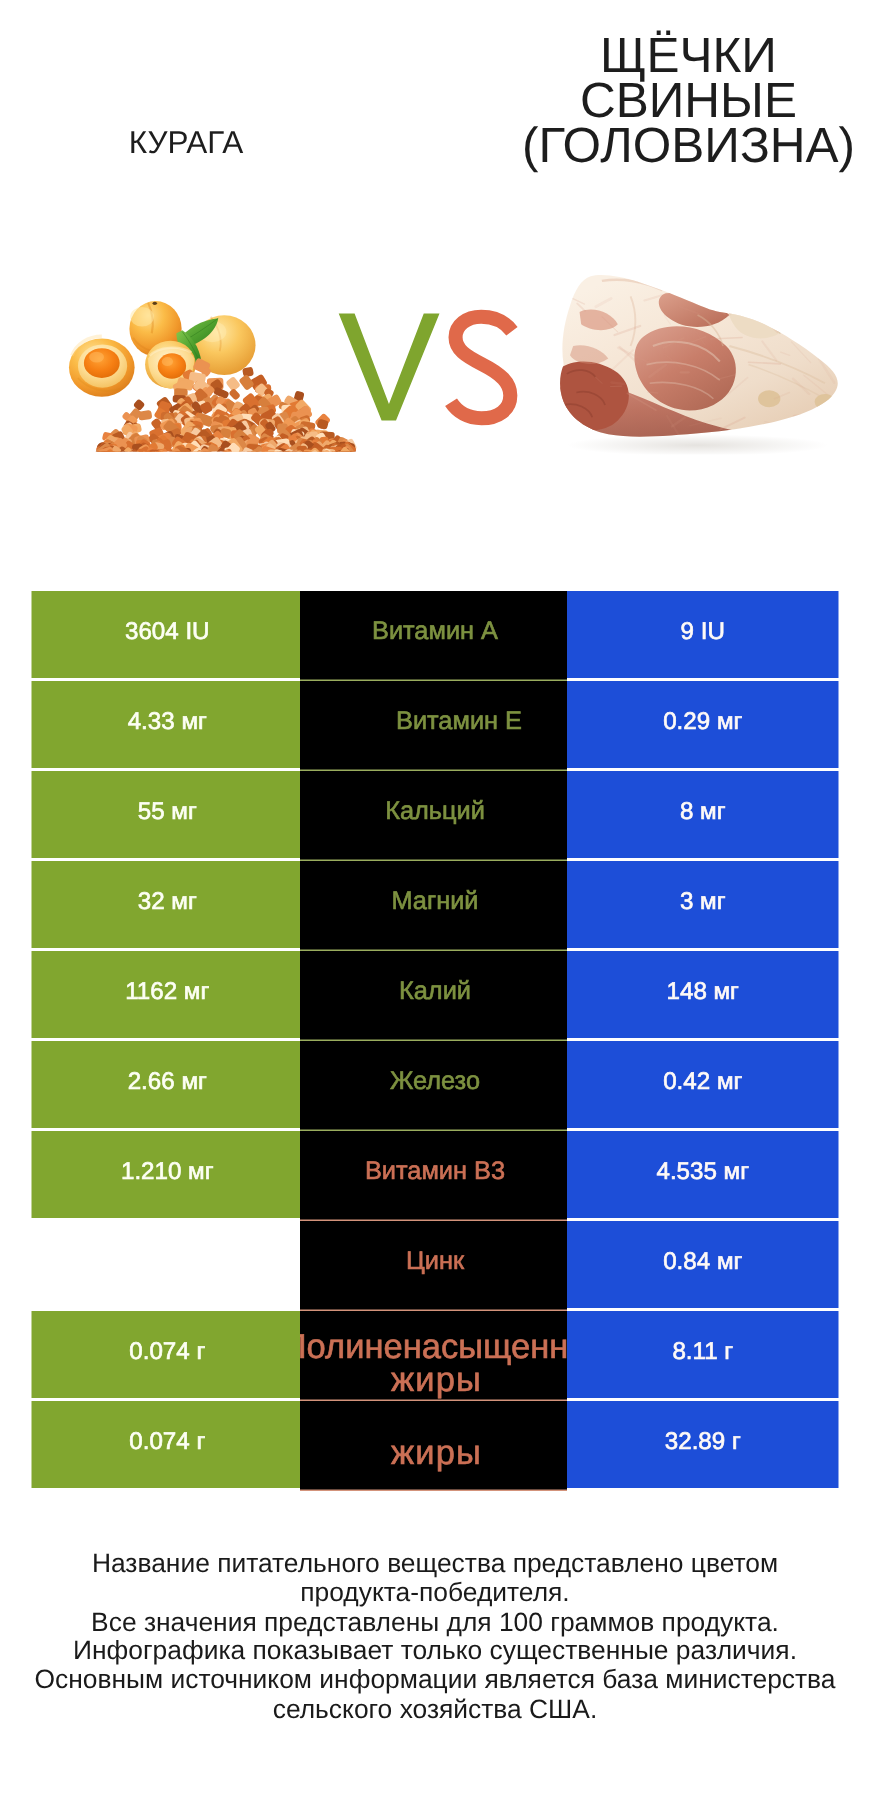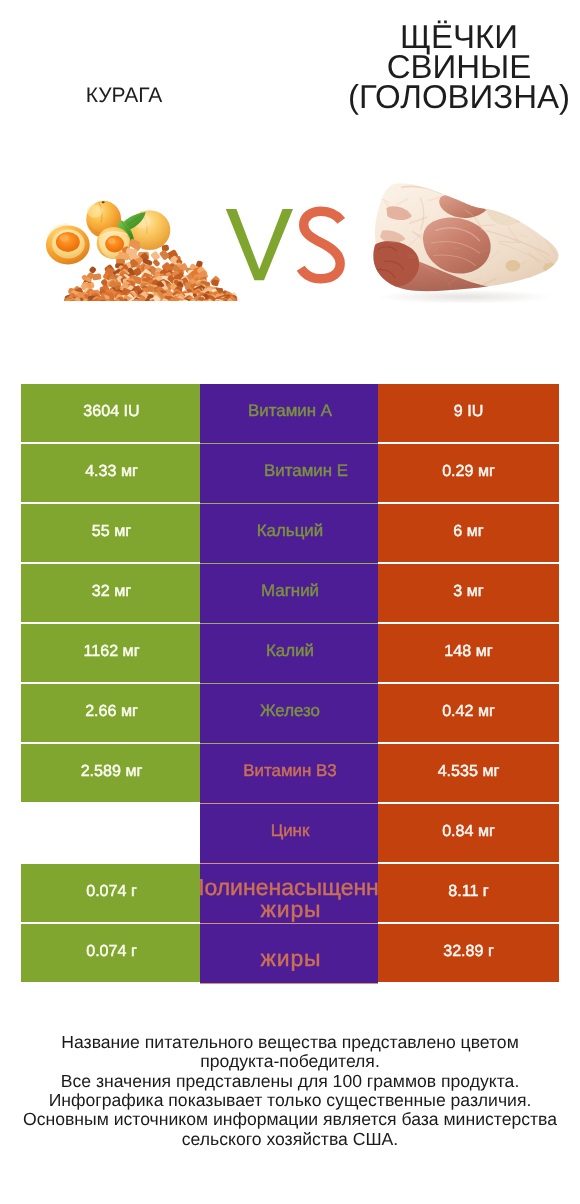--- a/index.html
+++ b/index.html
@@ -6,31 +6,31 @@
   body{width:580px;height:1204px;background:#ffffff;font-family:"Liberation Sans",sans-serif;overflow:hidden;-webkit-font-smoothing:antialiased;text-rendering:geometricPrecision;}
   .page{position:relative;width:580px;height:1204px;background:#fff;}
   .title{position:absolute;text-align:center;color:#1d1d1d;font-size:21px;line-height:30px;font-weight:400;}
   #t-right{font-size:33px;}
   #t-left{left:18px;top:81px;width:212px;}
   #t-right{left:346px;top:22px;width:226px;}
   .hero{position:absolute;}
   #hero-left{left:40px;top:197px;width:199px;height:104px;}
   #hero-right{left:363px;top:179px;width:204px;height:124px;}
   .vs{position:absolute;left:218px;top:203px;}
-  .table{position:absolute;left:21px;top:384px;width:483px;}
+  .table{position:absolute;left:21px;top:394px;width:483px;}
   .row{position:relative;height:58px;margin-bottom:2px;}
   .cell{position:absolute;top:0;height:58px;box-sizing:border-box;}
   .flexc{display:flex;align-items:center;justify-content:center;line-height:1;padding-bottom:4px;box-sizing:border-box;}
   .left{left:0;width:179px;padding-left:2px;background:#81A62F;color:#fdfff4;font-weight:400;font-size:16.1px;-webkit-text-stroke:0.45px currentColor;z-index:2;}
-  .mid{left:179px;width:178px;height:60px;background:#4c1d95;font-weight:400;font-size:16.9px;-webkit-text-stroke:0.42px currentColor;overflow:hidden;z-index:1;border-bottom:1px solid transparent;}
+  .mid{left:179px;width:178px;height:60px;background:#000000;font-weight:400;font-size:16.9px;-webkit-text-stroke:0.42px currentColor;overflow:hidden;z-index:1;border-bottom:1px solid transparent;}
   .midinner{position:absolute;left:1px;top:-2px;width:178px;height:58px;display:flex;flex-direction:column;align-items:center;justify-content:center;text-align:center;line-height:20px;white-space:nowrap;}
   .midinner.wrap{width:178px;left:0;top:5px;font-size:23px;line-height:22.2px;}
   .midinner.wrap > div:first-child{transform:translateX(9px);}
   .midinner.wrap > div:last-child{transform:translateX(2px);letter-spacing:0.8px;}
-  .right{left:357px;width:181px;background:#c2410c;color:#fffaf7;font-weight:400;font-size:16.1px;-webkit-text-stroke:0.45px currentColor;z-index:2;text-align:right;}
+  .right{left:357px;width:181px;background:#1d4ed8;color:#fffaf7;font-weight:400;font-size:16.1px;-webkit-text-stroke:0.45px currentColor;z-index:2;text-align:right;}
   .footer{position:absolute;left:10px;top:1033px;width:560px;text-align:center;color:#1a1a1a;font-size:17.6px;line-height:19.35px;}
 </style>
 </head>
 <body>
 
 <div class="page">
 
   <div class="title" id="t-left">КУРАГА</div>
   <div class="title" id="t-right">
       <div>ЩЁЧКИ</div>
@@ -847,21 +847,21 @@
         </div>
         <div class="cell right flexc">0.29 мг</div>
       </div>
       <div class="row">
         <div class="cell left flexc">55 мг</div>
         <div class="cell mid" style="border-bottom-color: rgb(154, 173, 94); padding-left: 24px;">
           <div class="midinner" style="color: rgb(125, 145, 64);">
             <div>Кальций</div>
           </div>
         </div>
-        <div class="cell right flexc">6 мг</div>
+        <div class="cell right flexc">8 мг</div>
       </div>
       <div class="row">
         <div class="cell left flexc">32 мг</div>
         <div class="cell mid" style="border-bottom-color: rgb(154, 173, 94);">
           <div class="midinner" style="color: rgb(125, 145, 64);">
             <div>Магний</div>
           </div>
         </div>
         <div class="cell right flexc">3 мг</div>
       </div>
@@ -877,21 +877,21 @@
       <div class="row">
         <div class="cell left flexc">2.66 мг</div>
         <div class="cell mid" style="border-bottom-color: rgb(154, 173, 94);">
           <div class="midinner" style="color: rgb(125, 145, 64);">
             <div>Железо</div>
           </div>
         </div>
         <div class="cell right flexc">0.42 мг</div>
       </div>
       <div class="row">
-        <div class="cell left flexc">2.589 мг</div>
+        <div class="cell left flexc">1.210 мг</div>
         <div class="cell mid" style="border-bottom-color: rgb(211, 147, 123); padding-left: 35px;">
           <div class="midinner" style="color: rgb(203, 112, 85);">
             <div>Витамин B3</div>
           </div>
         </div>
         <div class="cell right flexc">4.535 мг</div>
       </div>
       <div class="row">
         <div class="cell mid" style="border-bottom-color: rgb(211, 147, 123);">
           <div class="midinner" style="color: rgb(203, 112, 85);">

